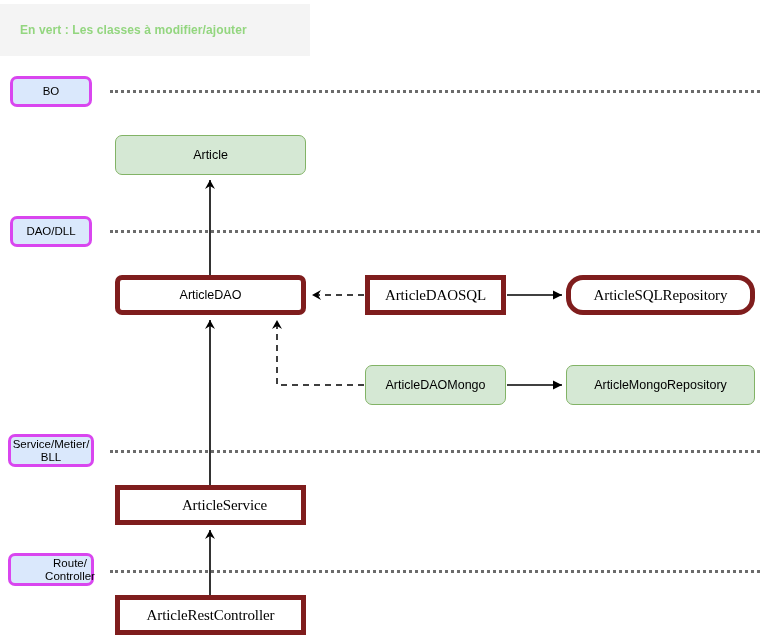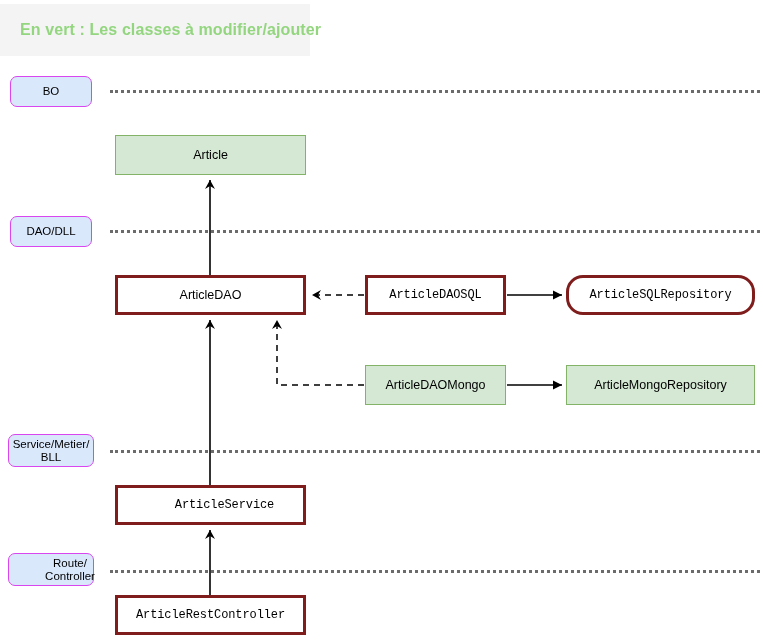--- a/index.html
+++ b/index.html
@@ -26,32 +26,32 @@
     top: 4px;
     width: 310px;
     height: 52px;
     background: #f4f4f4;
     display: flex;
     align-items: center;
   }
   .banner-text {
     padding-left: 20px;
     color: #93d67f;
-    font-size: 16px;
+    font-size: 12px;
     font-weight: bold;
     font-family: "Liberation Sans", sans-serif;
     letter-spacing: 0.1px;
     white-space: nowrap;
   }
 
   
   .layer-pill {
     position: absolute;
     background: #dae8fc;
-    border: 1px solid #d946ef;
+    border: 3px solid #d946ef;
     border-radius: 7px;
     box-sizing: border-box;
     display: flex;
     align-items: center;
     justify-content: center;
     text-align: center;
     color: #000000;
     font-family: "Liberation Sans", sans-serif;
     font-size: 11.5px;
     line-height: 13px;
@@ -69,37 +69,38 @@
   
   .node {
     position: absolute;
     box-sizing: border-box;
     display: flex;
     align-items: center;
     justify-content: center;
     text-align: center;
     color: #000000;
     background: #ffffff;
-    border: 3px solid #7f1d1d;
+    border: 5px solid #7f1d1d;
     font-size: 12.5px;
     white-space: nowrap;
   }
   .node.green {
     background: #d5e8d4;
     border: 1px solid #82b366;
   }
   .node.mono {
-    font-family: Liberation Mono, monospace;
-    font-size: 12px;
+    font-family: Liberation Serif, serif;
+    font-size: 15px;
     letter-spacing: -0.1px;
     text-align: right;
   }
   .node.sans {
     font-family: "Liberation Sans", sans-serif;
     font-size: 12.5px;
+    border-radius: 7px;
   }
 
   
   .edge-layer {
     position: absolute;
     left: 0;
     top: 0;
     width: 763px;
     height: 641px;
     pointer-events: none;

